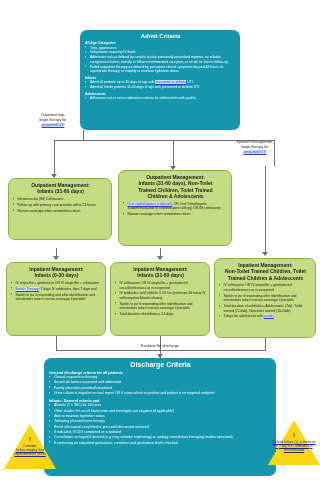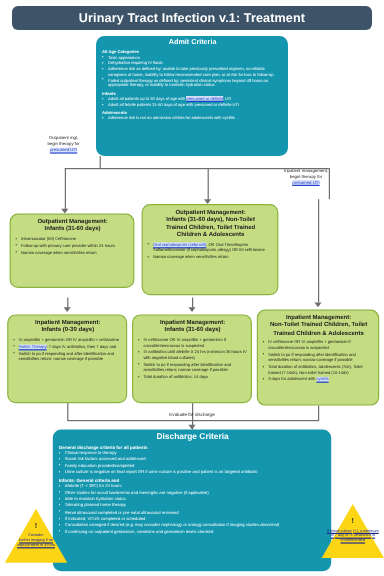--- a/index.html
+++ b/index.html
@@ -175,21 +175,20 @@
     border-left: 3px solid transparent;
     border-right: 3px solid transparent;
     border-top: 4px solid #6e6e6e;
   }
 </style>
 </head>
 <body>
 
 <div id="page">
 
-  <div class="title-bar">Urinary Tract Infection v.1: Treatment</div>
 
   <div class="teal-box" id="admit-criteria">
     <div class="bx-title">Admit Criteria</div>
 
     <div class="grp">All Age Categories</div>
     <ul>
       <li>Toxic appearance</li>
       <li>Dehydration requiring IV fluids</li>
       <li>Adherence risk as defined by: unable to take previously prescribed regimen, no reliable caregivers at home, inability to follow recommended care plan, or at risk for loss to follow-up</li>
       <li>Failed outpatient therapy as defined by: persistent clinical symptoms beyond 48 hours on appropriate therapy, or inability to maintain hydration status</li>

